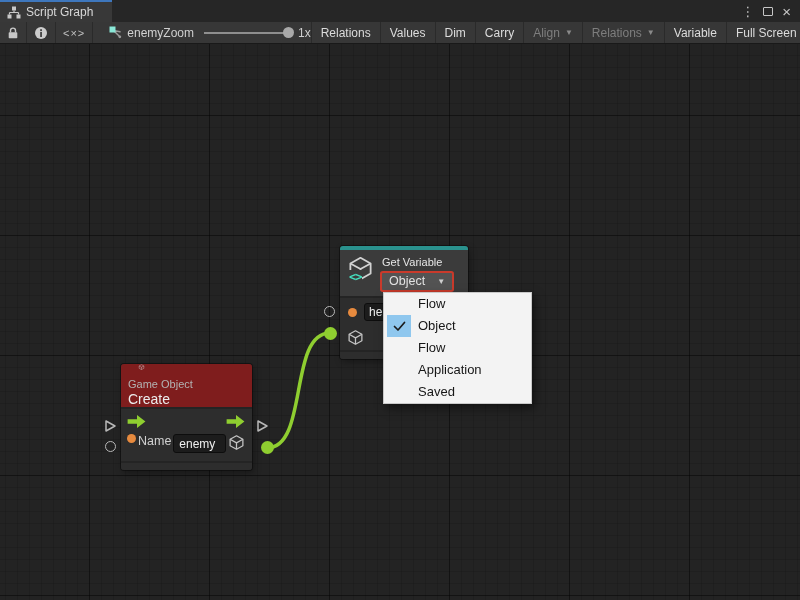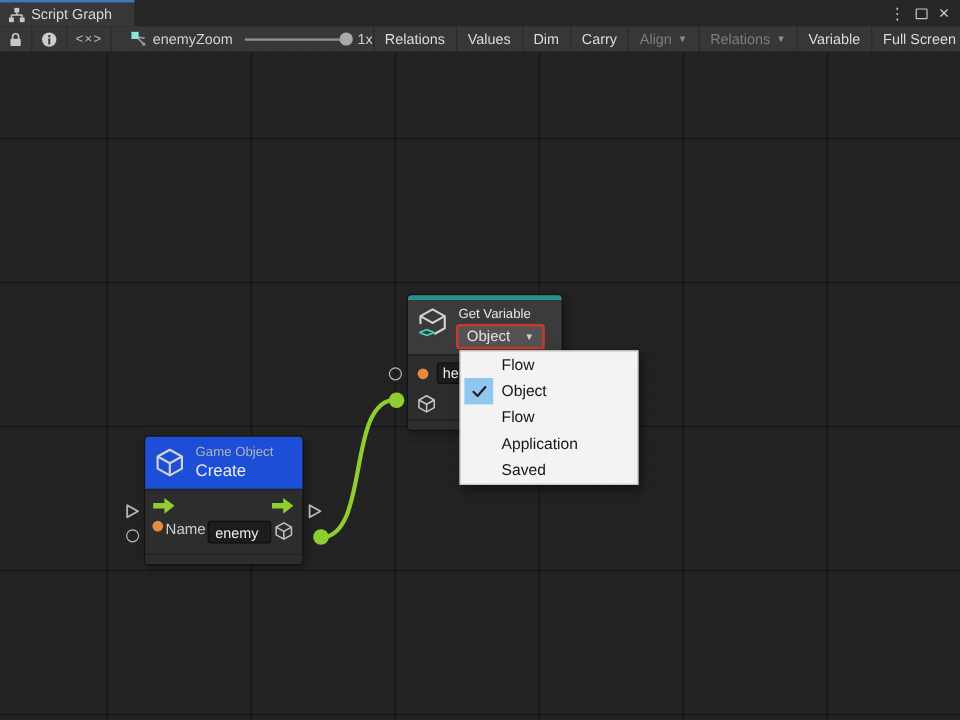--- a/index.html
+++ b/index.html
@@ -49,22 +49,22 @@
     background-size:120px 120px,120px 120px,12px 12px,12px 12px;
     background-position:89px 71px,89px 71px,5px 11px,5px 11px;
   }
   .wires { position:absolute; left:0; top:0; z-index:1; pointer-events:none; }
 
   .node { position:absolute; z-index:2; background:#2d2d2d; border-radius:3px;
           box-shadow:0 0 0 1px rgba(10,10,10,0.55), 2px 3px 7px rgba(0,0,0,0.35); }
 
   
   #node-create { left:121px; top:320px; width:131px; }
-  .create-header { height:45px; background:#1d4ed8; border-bottom:2px solid #242424;
-                   border-radius:3px 3px 0 0; display:flex; align-items:center; gap:8px; padding:0 7px; }
+  .create-header { height:45px; background:#7f1d1d; border-bottom:2px solid #242424;
+                   border-radius:3px 3px 0 0; display:flex; align-items:flex-start; gap:8px; padding:0 7px;flex-direction:column; }
   .create-titles { display:flex; flex-direction:column; line-height:1.15; }
   .node-cat { font-size:11px; color:#b3b3b3; }
   .node-title { font-size:14px; color:#ececec; }
   .row-flow { height:25px; display:flex; align-items:center; justify-content:space-between; padding:0 6px; }
   .row-name { height:27px; display:flex; align-items:flex-start; gap:2px; padding:0 6px; }
   .port-label { font-size:12.5px; color:#d0d0d0; }
   .name-input { width:53px; height:19px; background:#1c1c1c; border:1px solid #0d0d0d;
                 border-radius:3px; color:#efefef; font-size:12px; padding:0 5px;
                 font-family:"Liberation Sans", sans-serif; }
   .node-footer { height:9px; border-top:2px solid #242424; border-radius:0 0 3px 3px; background:#2d2d2d; }

